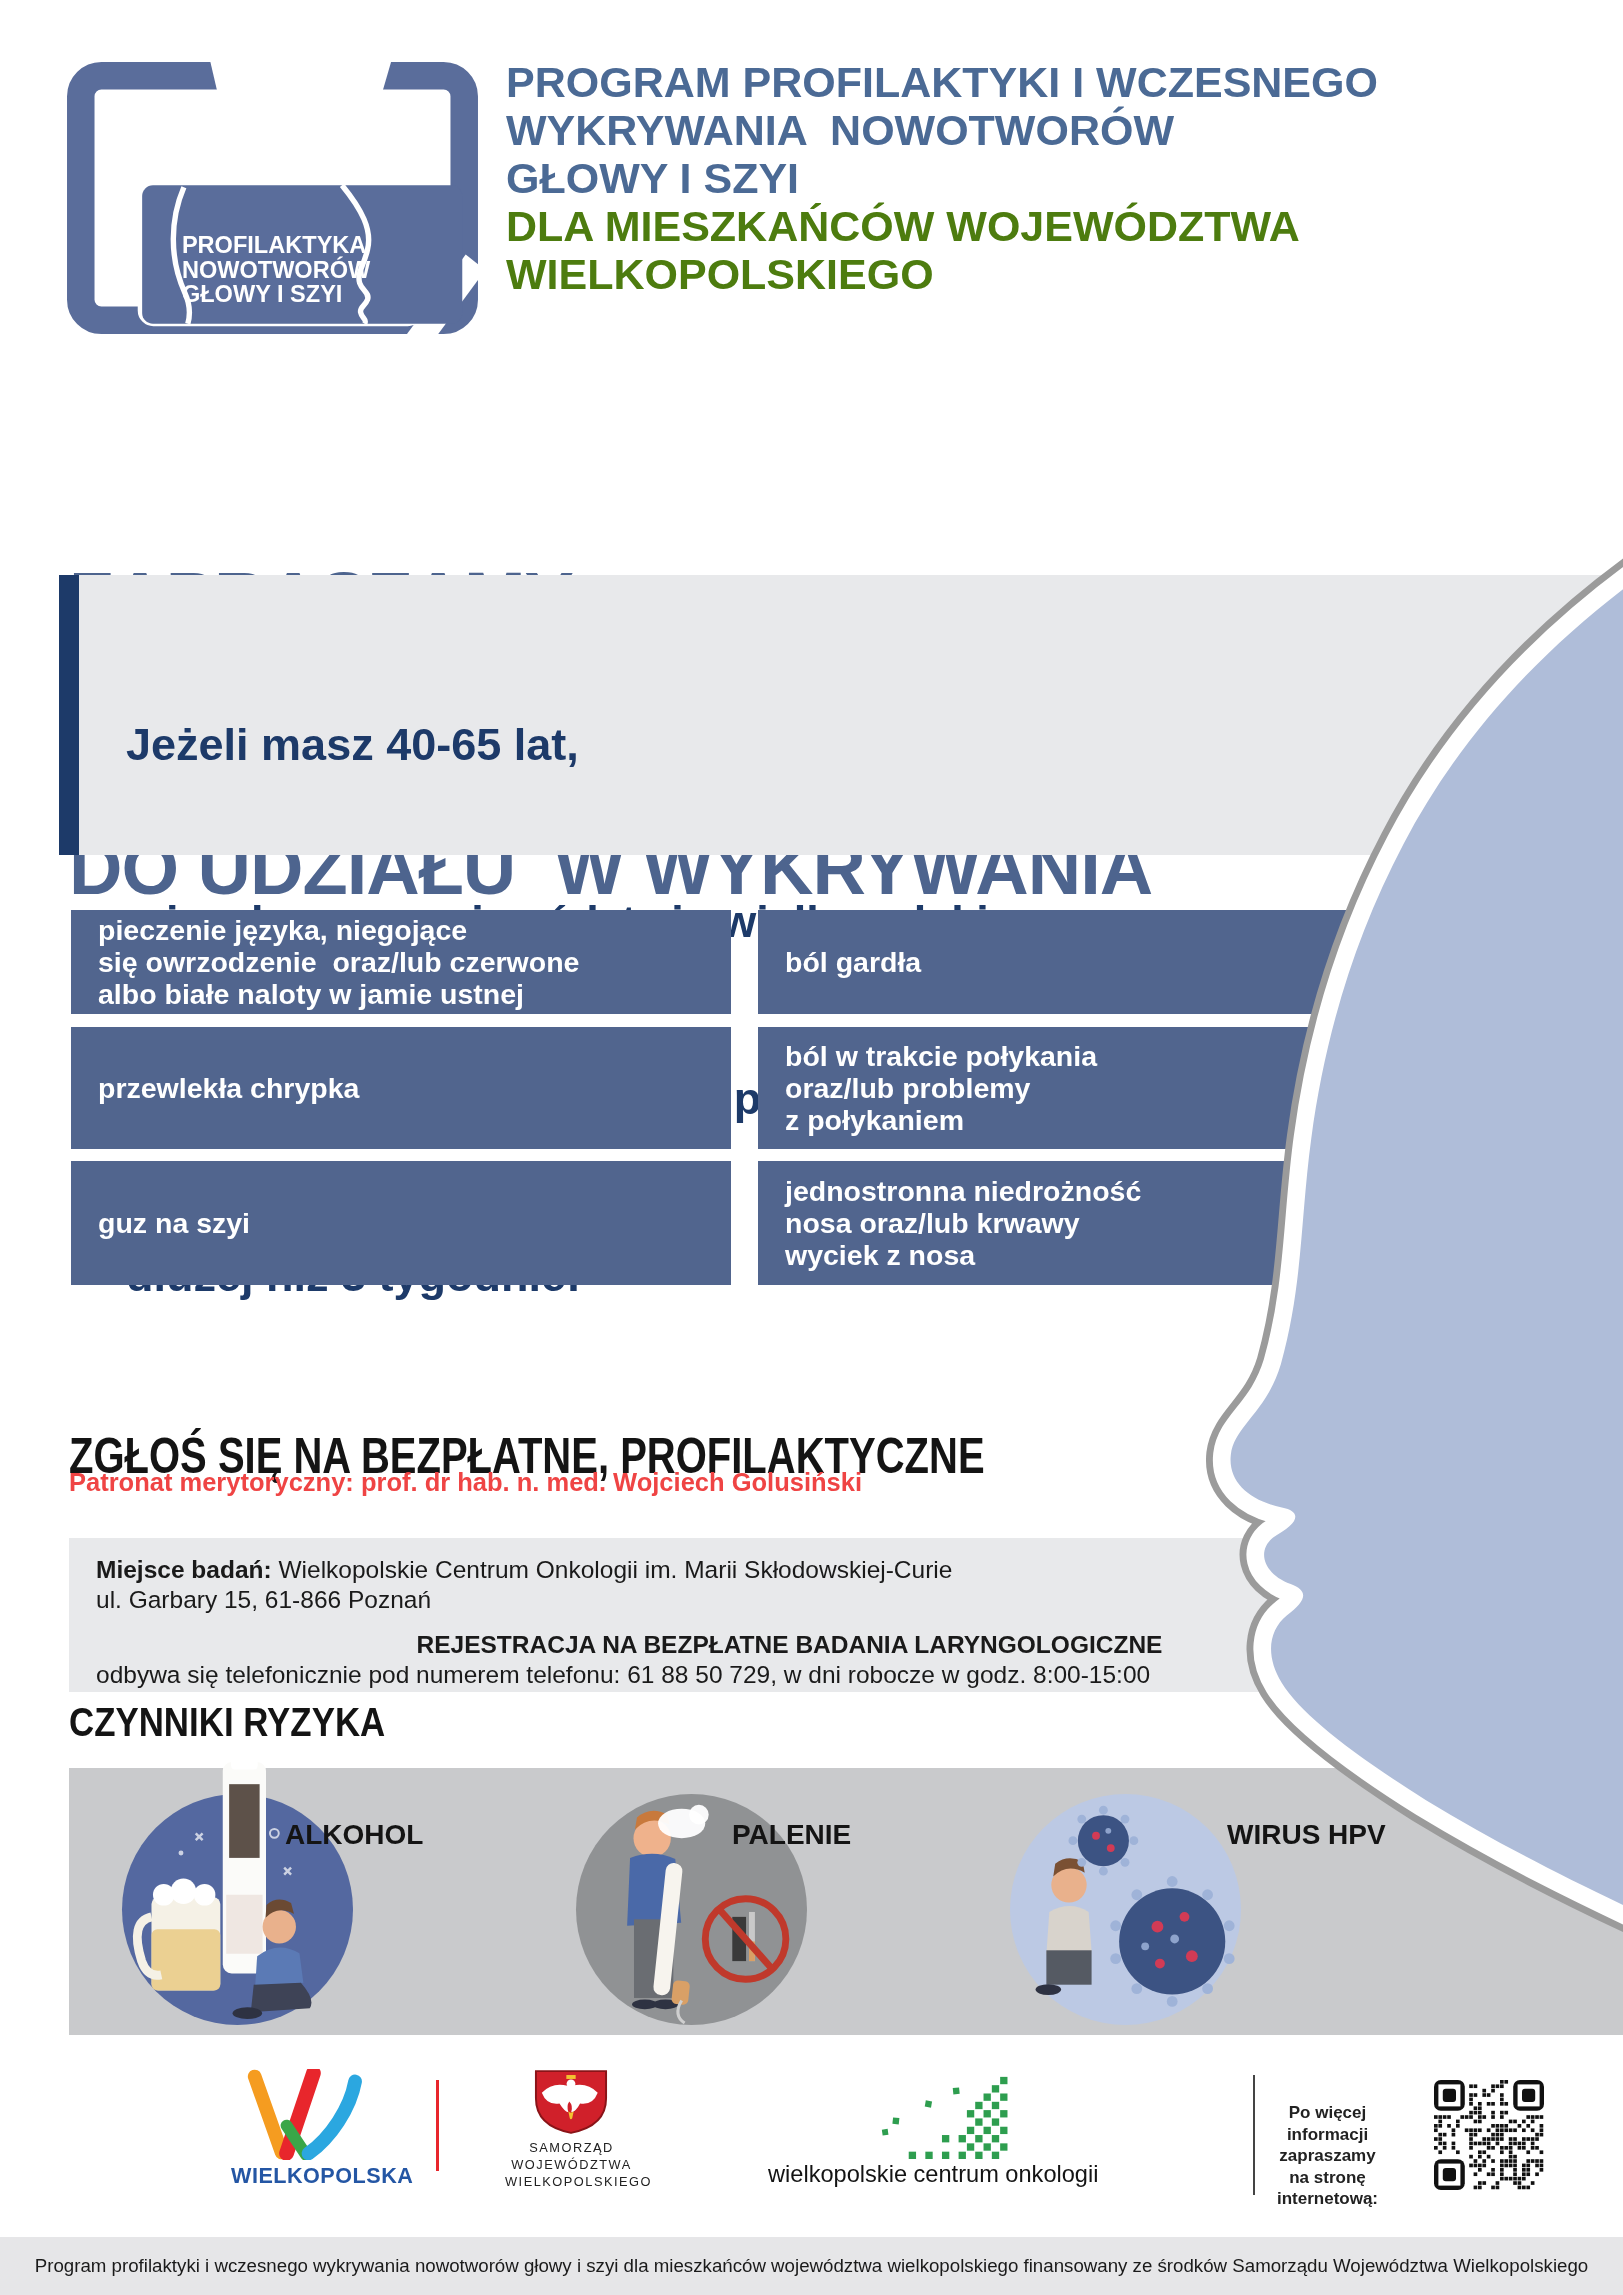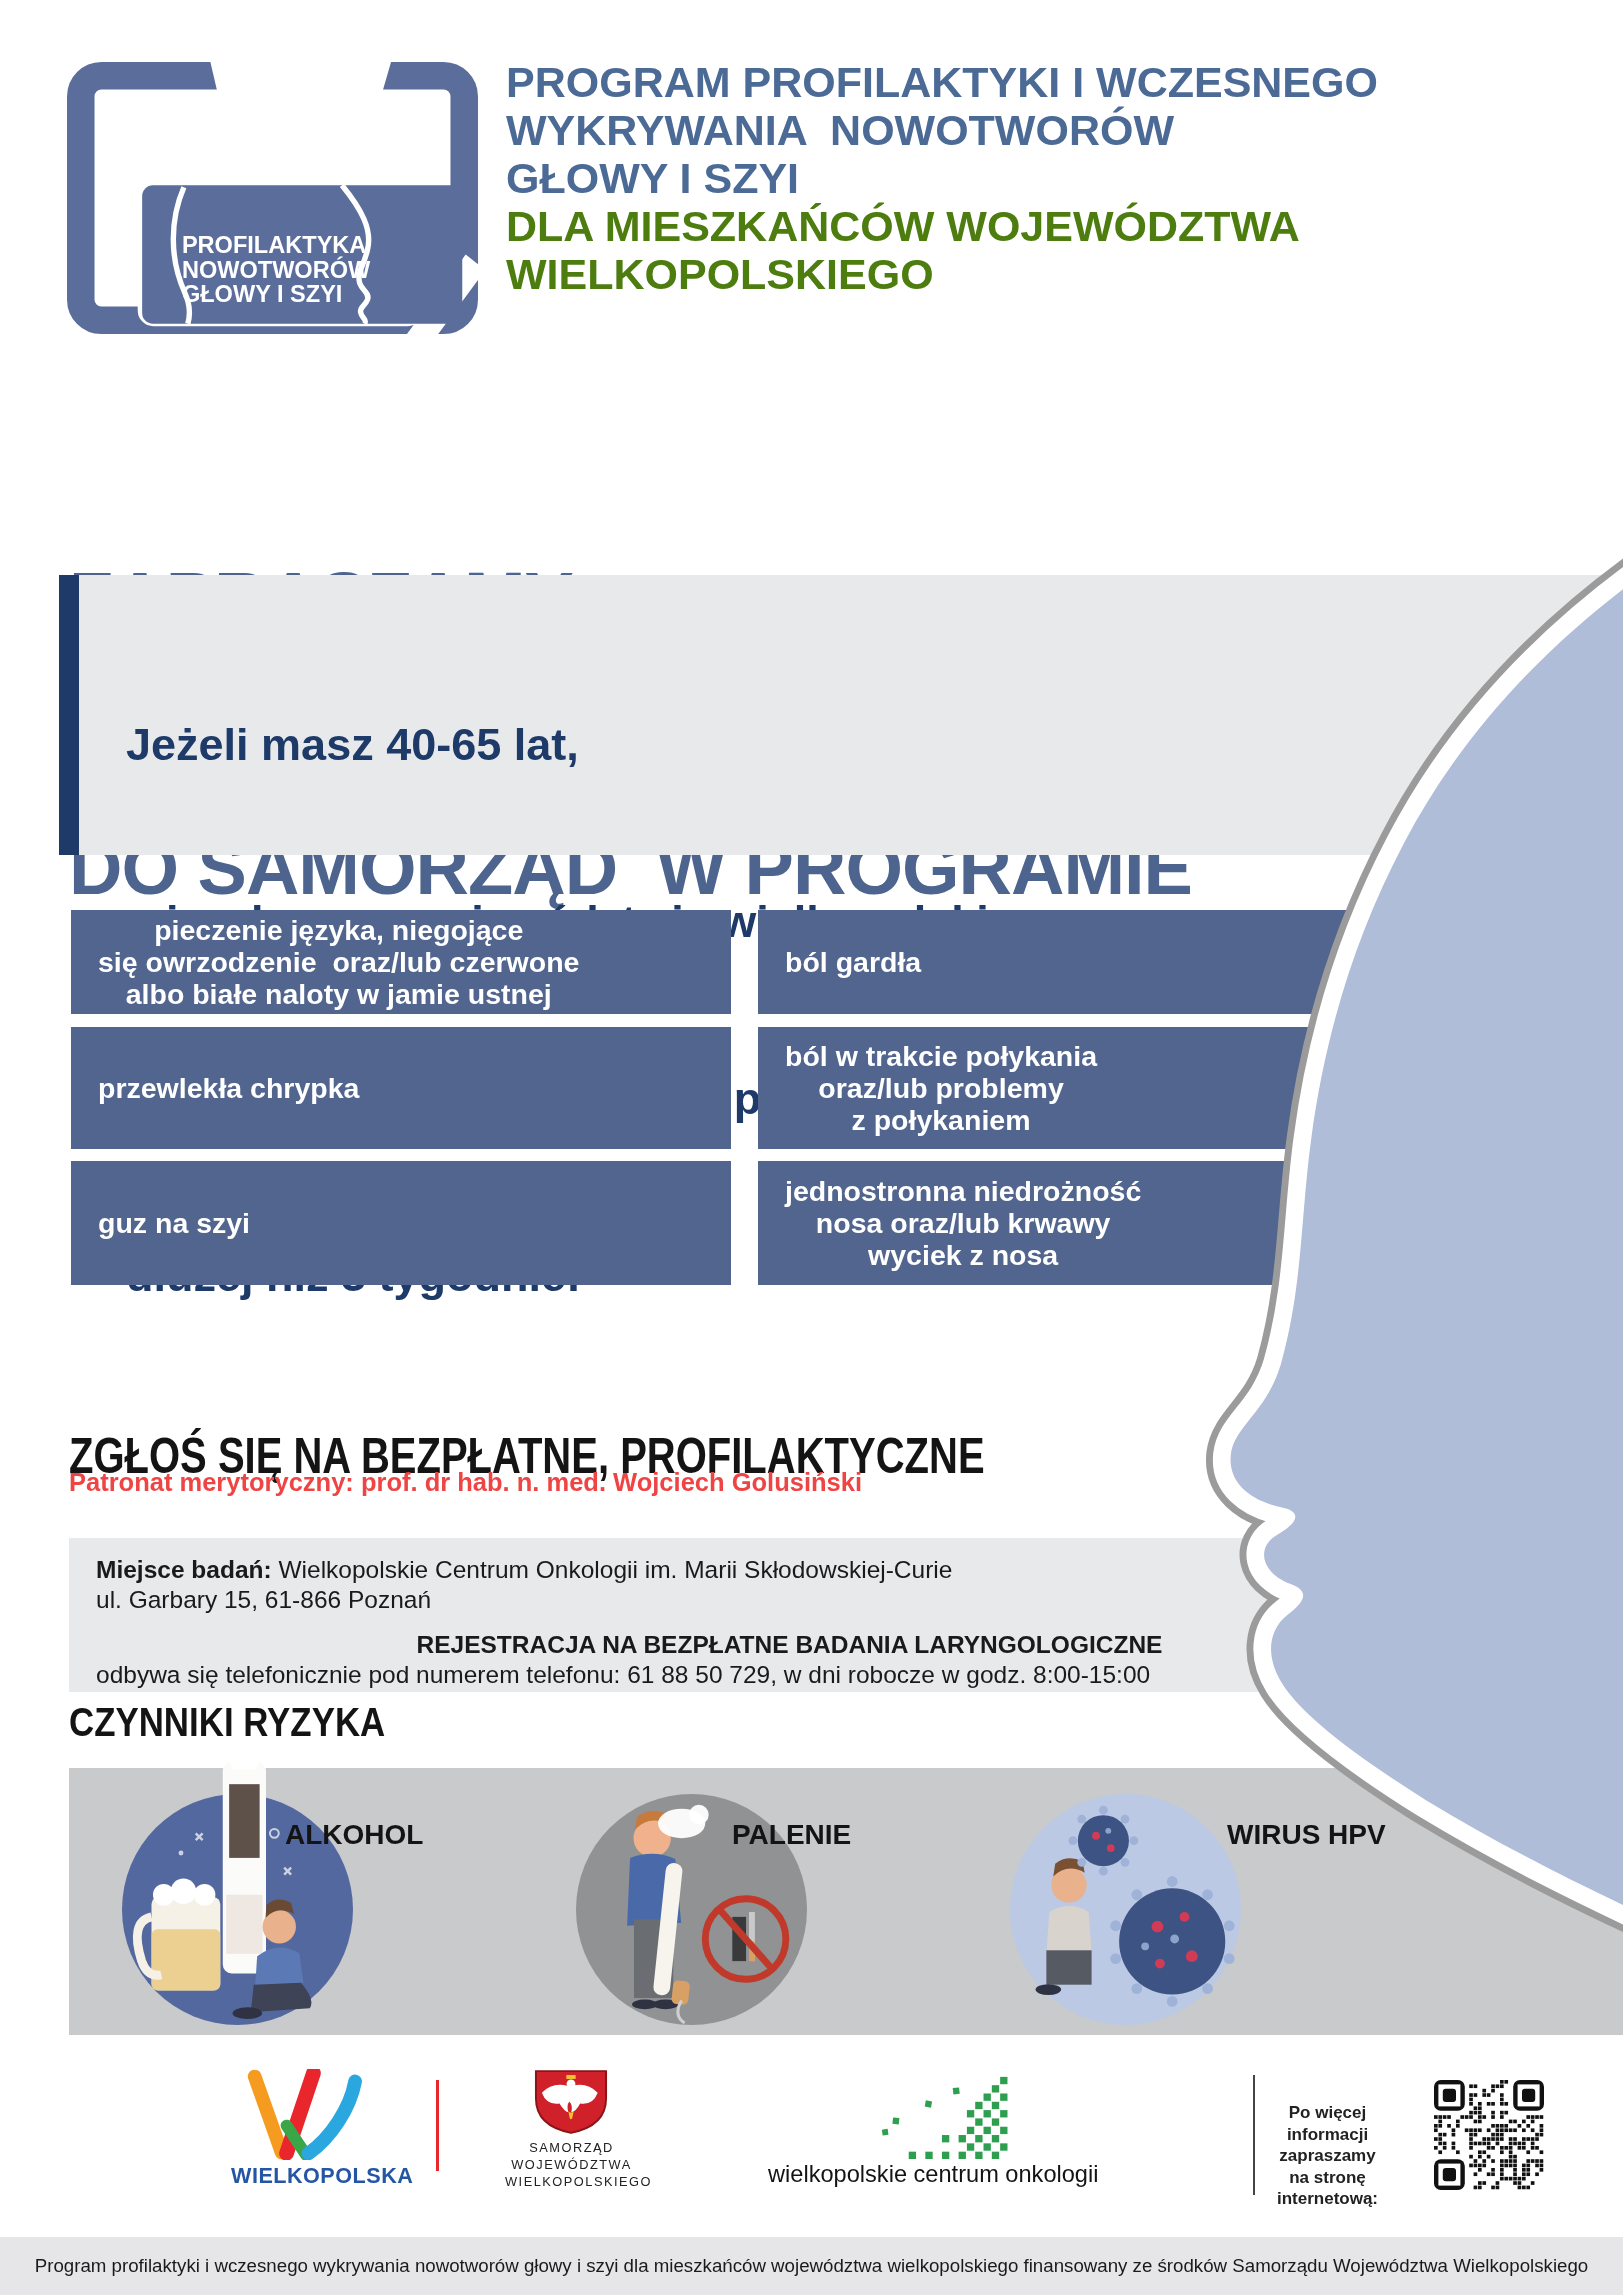--- a/index.html
+++ b/index.html
@@ -17,21 +17,21 @@
           font-weight:700;font-size:74px;line-height:90px;white-space:pre;letter-spacing:-1px;}
 
   
   .elig-bar{position:absolute;left:59px;top:575px;width:19.6px;height:280px;background:#1d3a69;}
   .elig-box{position:absolute;left:79px;top:575px;width:1545px;height:280px;background:#e8e9eb;z-index:1;}
   .elig-text{position:absolute;left:47px;top:21.6px;font-size:45px;line-height:59px;font-weight:700;color:#1d3a69;white-space:pre;}
 
   
   .sbox{position:absolute;background:#51658e;display:flex;align-items:center;z-index:1;}
   .sbox span{display:block;padding-left:27px;color:#ffffff;font-weight:700;
-             font-size:28.5px;line-height:32px;white-space:pre-wrap;text-align:center;}
+             font-size:28.5px;line-height:32px;white-space:pre-wrap;}
   .b1{left:71px;top:910px;width:660px;height:104px;}
   .b2{left:758px;top:910px;width:650px;height:104px;}
   .b3{left:71px;top:1027px;width:660px;height:122px;}
   .b4{left:758px;top:1027px;width:650px;height:122px;}
   .b5{left:71px;top:1161px;width:660px;height:124px;}
   .b6{left:758px;top:1161px;width:650px;height:124px;}
 
   .cta{position:absolute;left:69px;top:1316px;font-size:50px;line-height:56px;font-weight:700;
        color:#141414;transform:scaleX(.8);transform-origin:left top;white-space:pre;}
   .patronage{position:absolute;left:69px;top:1468px;font-size:25.5px;font-weight:700;color:#ef4444;}
@@ -100,21 +100,21 @@
   <div class="title-block">
     <div class="title-line t-blue">PROGRAM PROFILAKTYKI I WCZESNEGO</div>
     <div class="title-line t-blue">WYKRYWANIA  NOWOTWORÓW</div>
     <div class="title-line t-blue">GŁOWY I SZYI</div>
     <div class="title-line t-black">DLA MIESZKAŃCÓW WOJEWÓDZTWA</div>
     <div class="title-line t-black">WIELKOPOLSKIEGO</div>
   </div>
 
   <div class="invite">
     <div>ZAPRASZAMY</div>
-    <div>DO SAMORZĄD  W PROGRAMIE</div>
+    <div>DO UDZIAŁU  W WYKRYWANIA</div>
   </div>
 
   <div class="elig-bar"></div>
   <div class="elig-box">
     <div class="elig-text">
       <div>Jeżeli masz 40-65 lat,</div>
       <div>mieszkasz w województwie wielkopolskim</div>
       <div>i występuje u Ciebie jeden z poniższych objawów</div>
       <div>dłużej niż 3 tygodnie:</div>
     </div>

